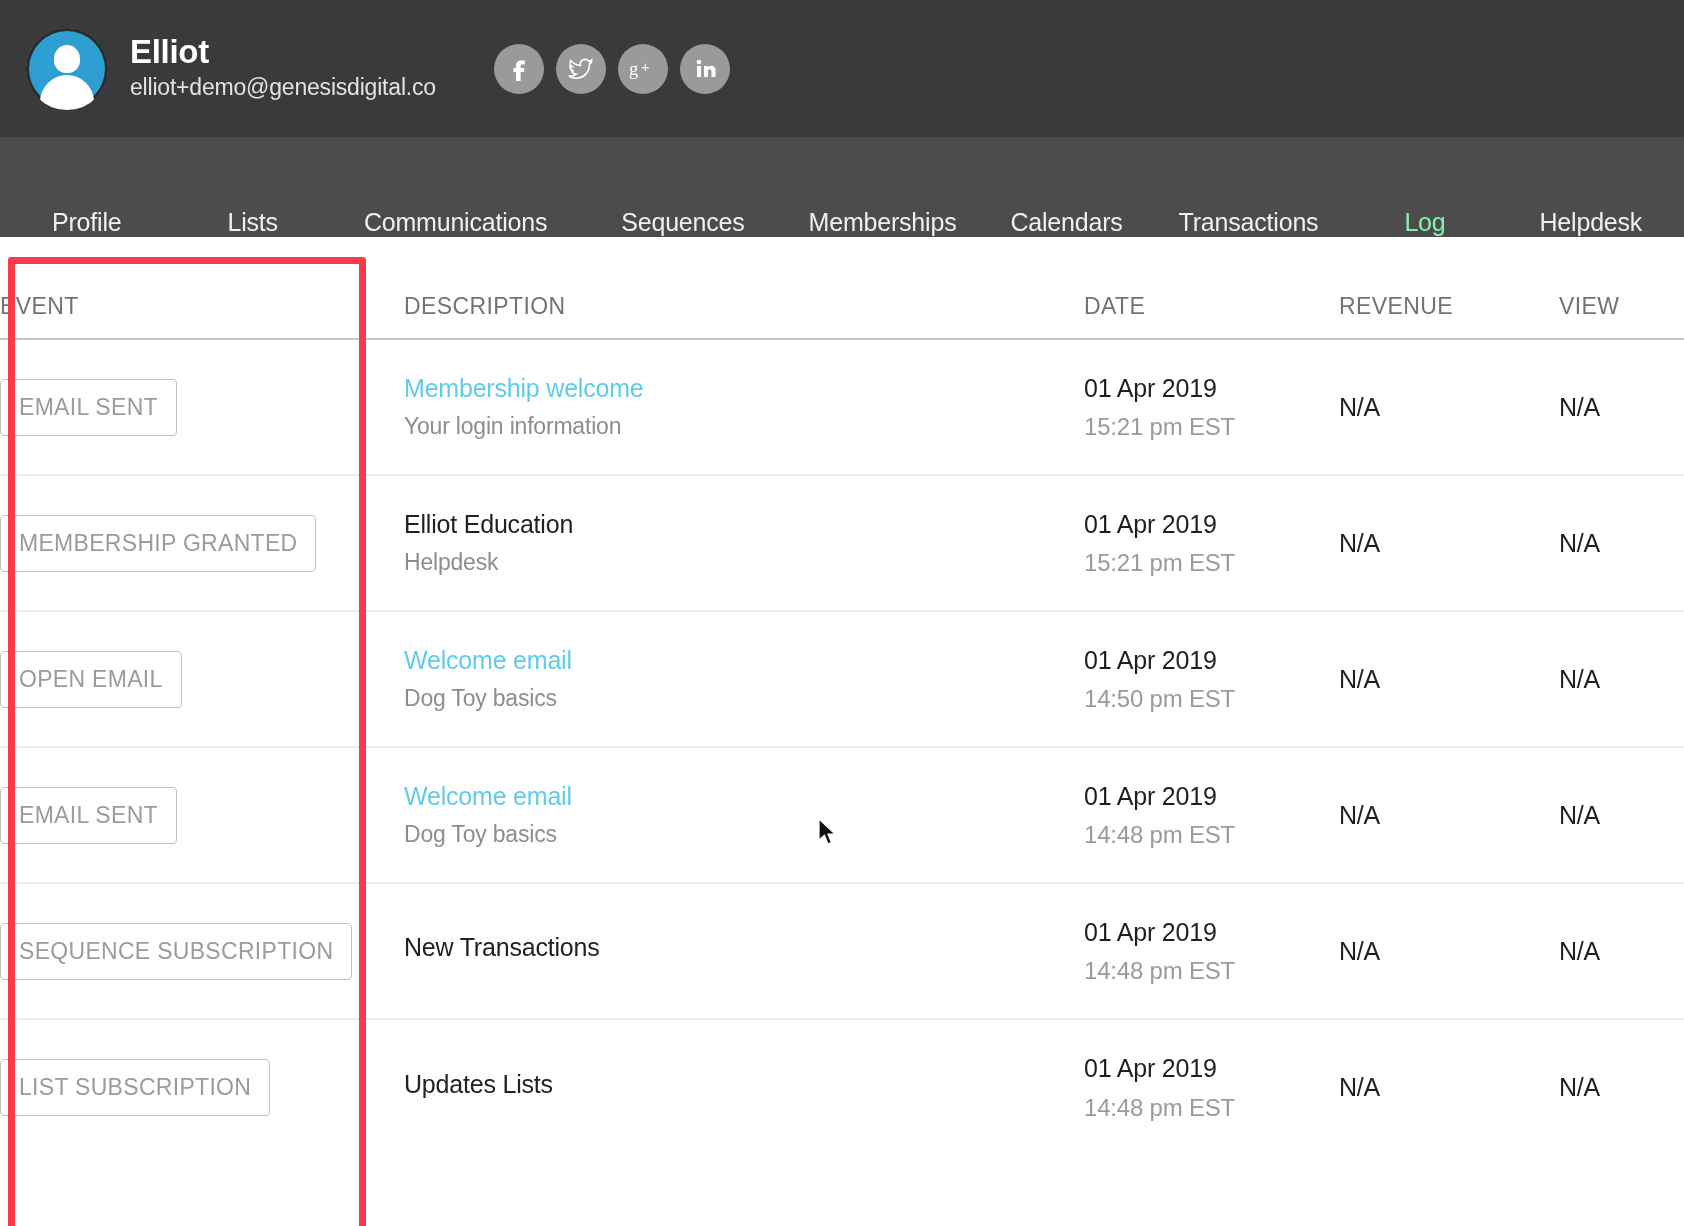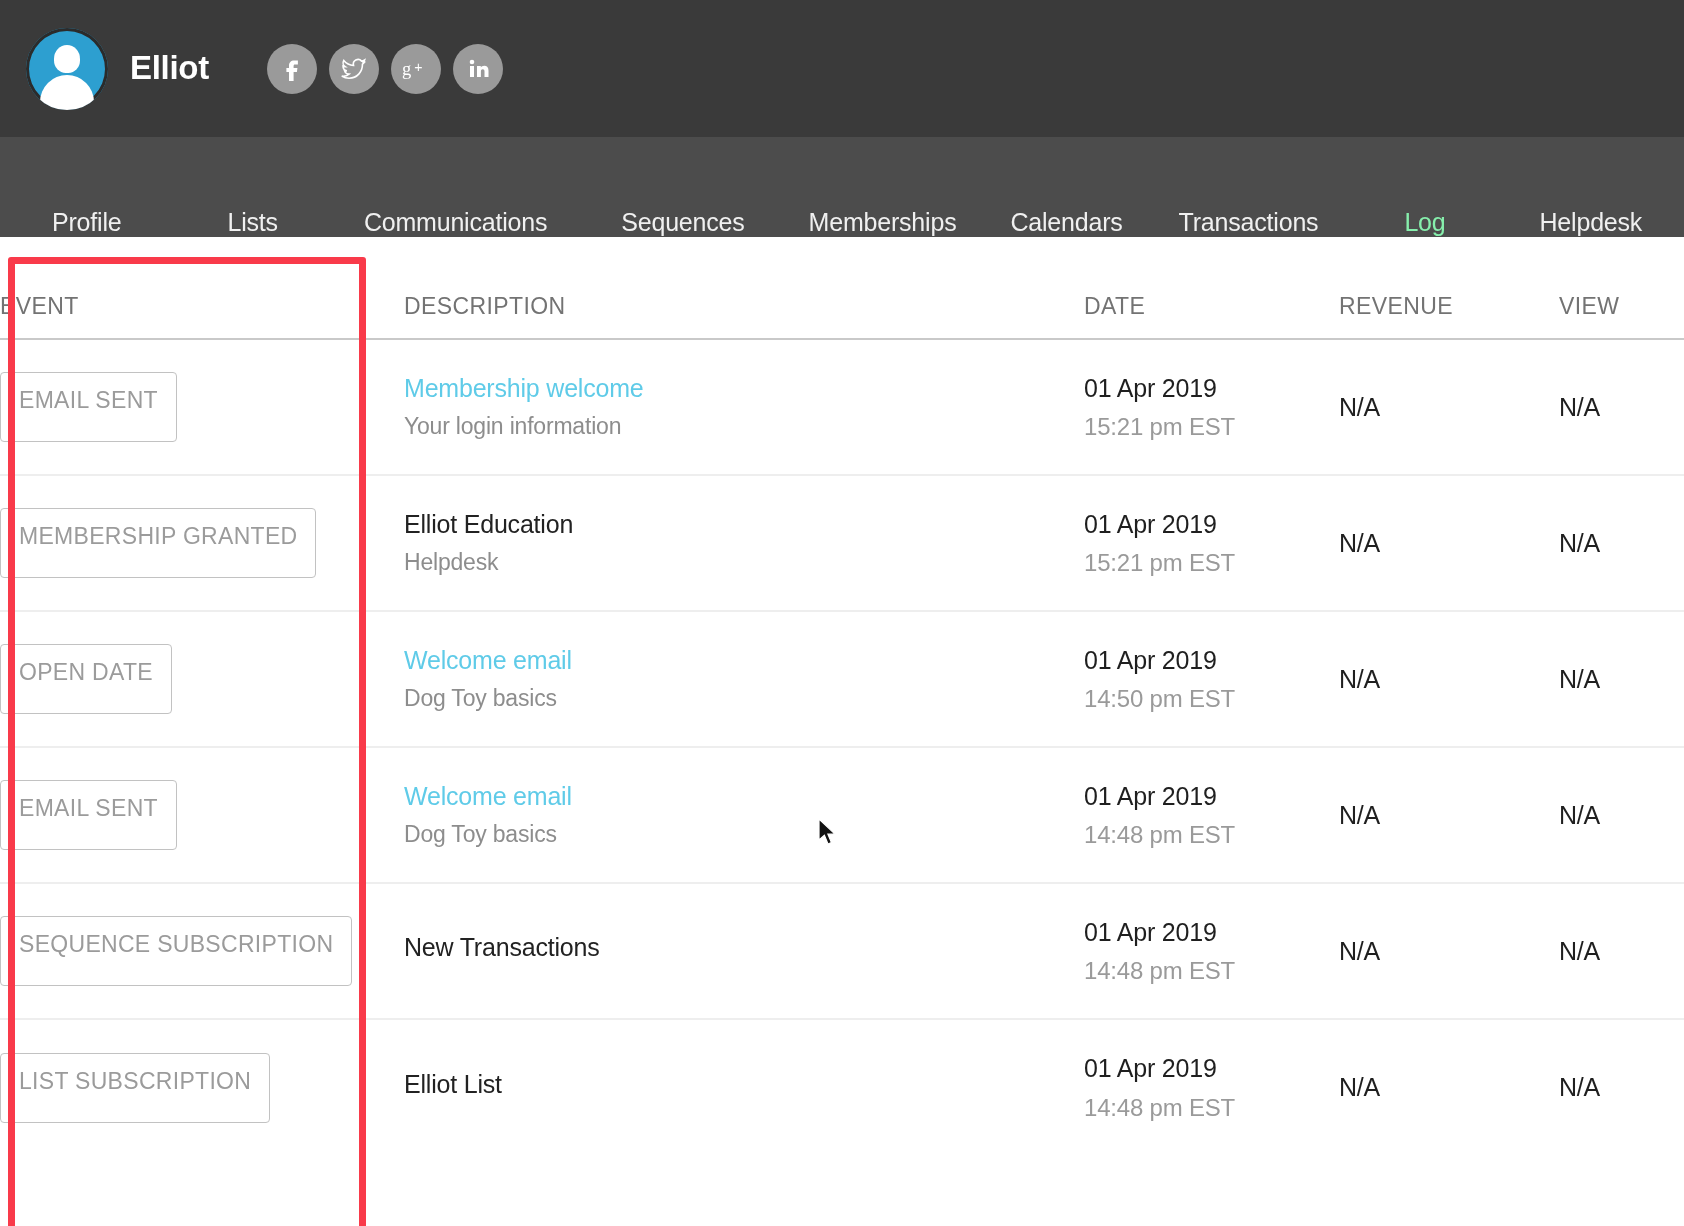--- a/index.html
+++ b/index.html
@@ -193,21 +193,21 @@
   table.log tbody tr:last-child td { border-bottom: none; }
 
   td.cell-event { padding-left: 30px; }
   .event-badge {
     display: inline-block;
     border: 1px solid #c2c2c2;
     border-radius: 4px;
     color: #9b9b9b;
     font-size: 23px;
     letter-spacing: 0.3px;
-    padding: 14px 18px 27px 18px;
+    padding: 14px 18px 14px 18px;
     background: #ffffff;
     white-space: nowrap;
     cursor: pointer;
   }
 
   td.cell-desc { padding-left: 0px; }
   .desc-title {
     font-size: 25px;
     line-height: 1.35;
     letter-spacing: -0.2px;
@@ -258,20 +258,21 @@
 
   <div class="topbar">
     <div class="avatar-wrap">
       <div class="avatar">
         <div class="a-head"></div>
         <div class="a-body"></div>
       </div>
     </div>
     <div class="identity">
       <div class="user-name">Elliot</div>
+      <div class="user-email">elliot+demo@genesisdigital.co</div>
     </div>
     <div class="socials">
       <div class="social">
         <svg width="28" height="28" viewBox="0 0 28 28" aria-hidden="true">
           <path fill="#ffffff" d="M16.8 9.6h3.1V5.6h-3.7c-3.3 0-5.2 2-5.2 5.2v2.1H8.4v4.1H11V26h4.6v-9h3.3l.5-4.1h-3.8v-1.7c0-1 .4-1.6 1.2-1.6z"></path>
         </svg>
       </div>
       <div class="social">
         <svg width="30" height="30" viewBox="0 0 32 32" aria-hidden="true">
           <path fill="none" stroke="#ffffff" stroke-width="1.7" d="M28 8.4c-.9.4-1.9.7-2.9.8 1-.6 1.8-1.6 2.2-2.8-1 .6-2.1 1-3.2 1.2a5 5 0 0 0-8.6 4.6C11.3 12 7.6 10 5.1 6.9a5 5 0 0 0 1.5 6.7c-.8 0-1.6-.2-2.3-.6a5 5 0 0 0 4 4.9c-.7.2-1.5.2-2.3.1a5 5 0 0 0 4.7 3.5A10 10 0 0 1 3 23.6a14.2 14.2 0 0 0 7.7 2.3c9.2 0 14.3-7.7 14.3-14.4v-.6c1-.7 1.8-1.6 2.5-2.5z"></path>
@@ -349,21 +350,21 @@
               <div class="desc-sub">Helpdesk</div>
             </td>
             <td>
               <div class="date-main">01 Apr 2019</div>
               <div class="date-sub">15:21 pm EST</div>
             </td>
             <td><span class="plain-val">N/A</span></td>
             <td><span class="plain-val">N/A</span></td>
           </tr>
           <tr>
-            <td class="cell-event"><span class="event-badge">OPEN DATE</span></td>
+            <td class="cell-event"><span class="event-badge">OPEN EMAIL</span></td>
             <td class="cell-desc">
               <div class="desc-title link">Welcome email</div>
               <div class="desc-sub">Dog Toy basics</div>
             </td>
             <td>
               <div class="date-main">01 Apr 2019</div>
               <div class="date-sub">14:50 pm EST</div>
             </td>
             <td><span class="plain-val">N/A</span></td>
             <td><span class="plain-val">N/A</span></td>
@@ -389,21 +390,21 @@
             <td>
               <div class="date-main">01 Apr 2019</div>
               <div class="date-sub">14:48 pm EST</div>
             </td>
             <td><span class="plain-val">N/A</span></td>
             <td><span class="plain-val">N/A</span></td>
           </tr>
           <tr>
             <td class="cell-event"><span class="event-badge">LIST SUBSCRIPTION</span></td>
             <td class="cell-desc">
-              <div class="desc-title">Elliot List</div>
+              <div class="desc-title">Updates Lists</div>
             </td>
             <td>
               <div class="date-main">01 Apr 2019</div>
               <div class="date-sub">14:48 pm EST</div>
             </td>
             <td><span class="plain-val">N/A</span></td>
             <td><span class="plain-val">N/A</span></td>
           </tr>
         </tbody>
     </table>

